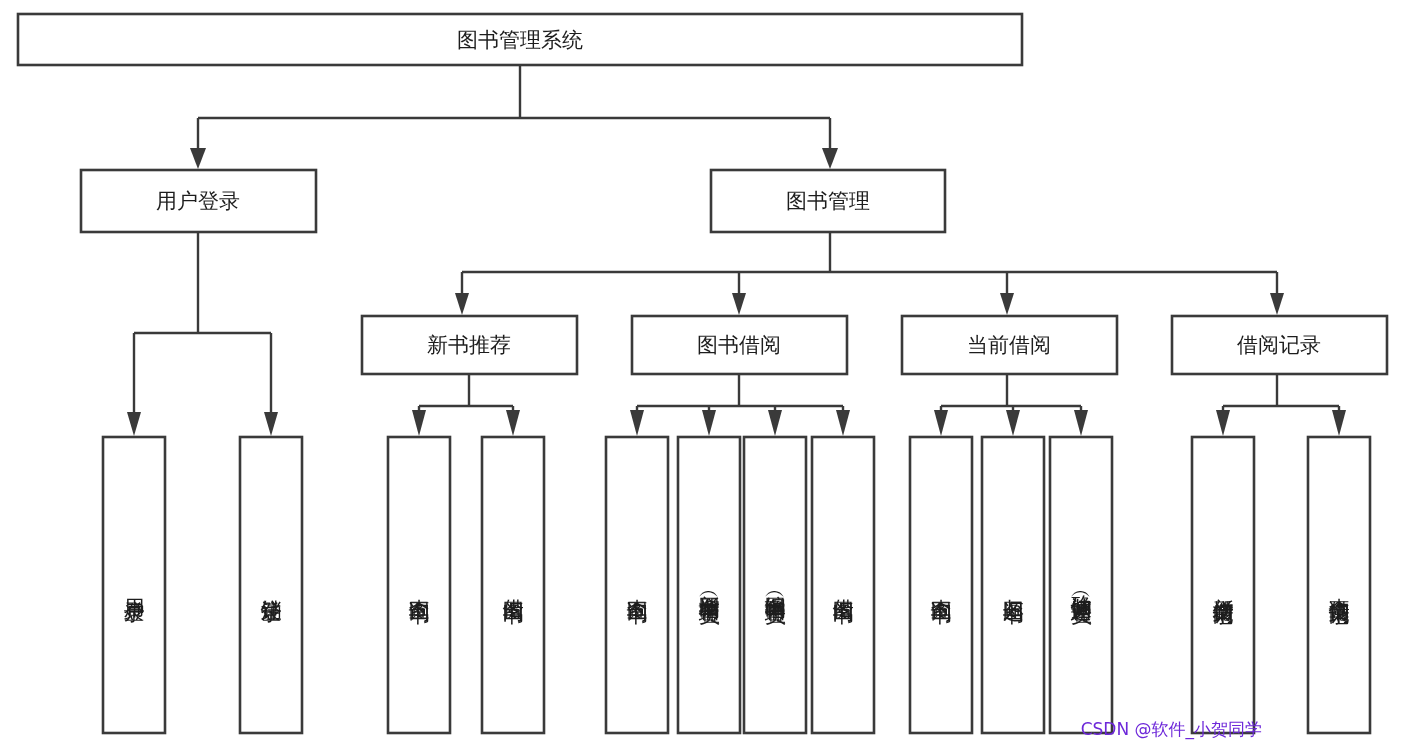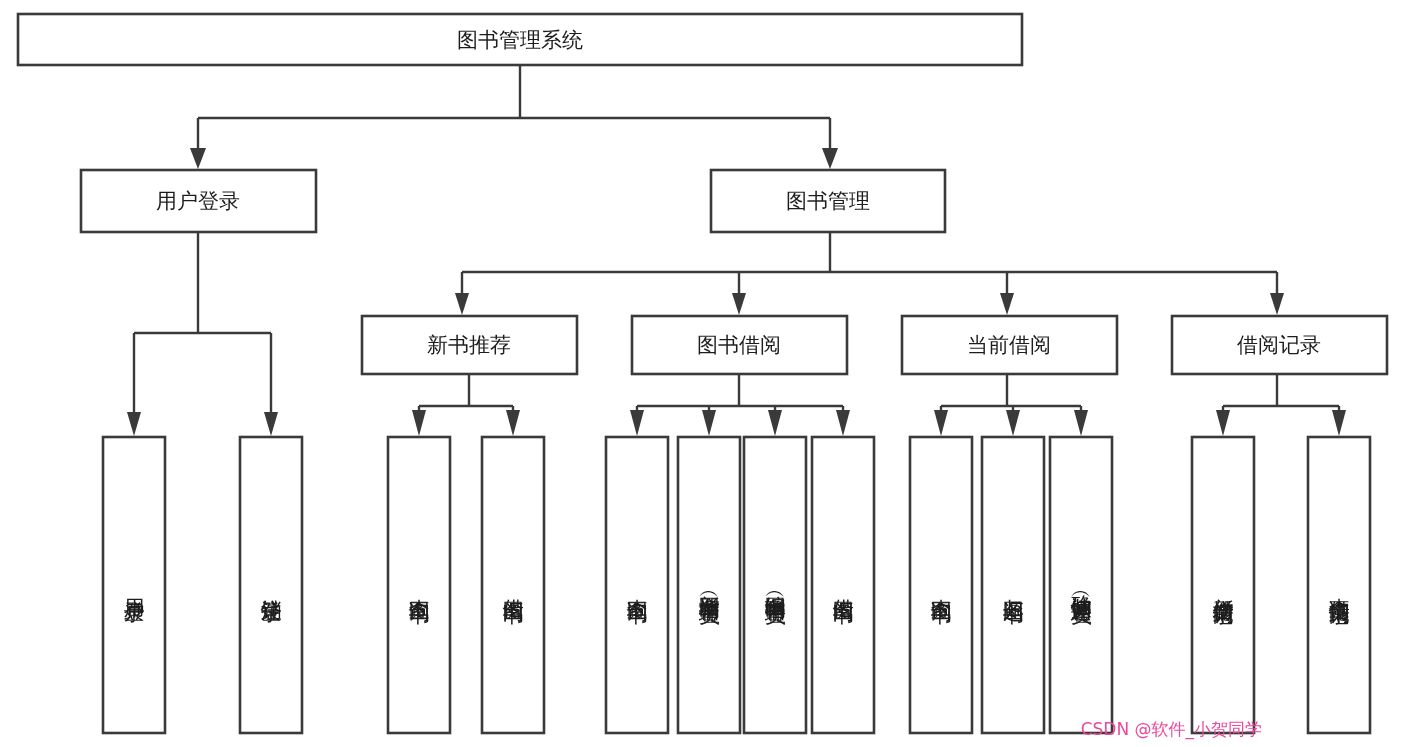--- a/index.html
+++ b/index.html
@@ -72,21 +72,21 @@
     display: flex;
     align-items: center;
     justify-content: center;
   }
   #watermark {
     position: absolute;
     right: 14px;
     bottom: 6px;
     font-family: "DejaVu Sans", "Liberation Sans", sans-serif;
     font-size: 17px;
-    color: #ec4899;
+    color: #6d28d9;
     white-space: nowrap;
     user-select: none;
   }
 </style>
 </head>
 <body>
 
 <div id="diagram-root">
 
   <svg id="diagram-canvas" viewBox="0 0 1405 747">

